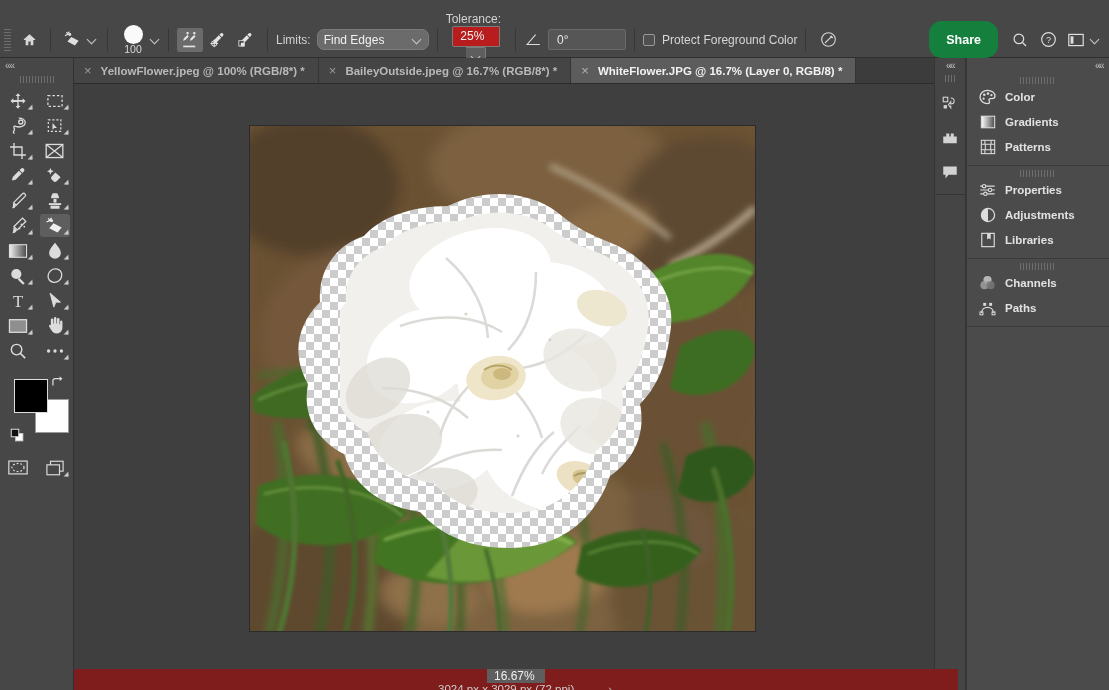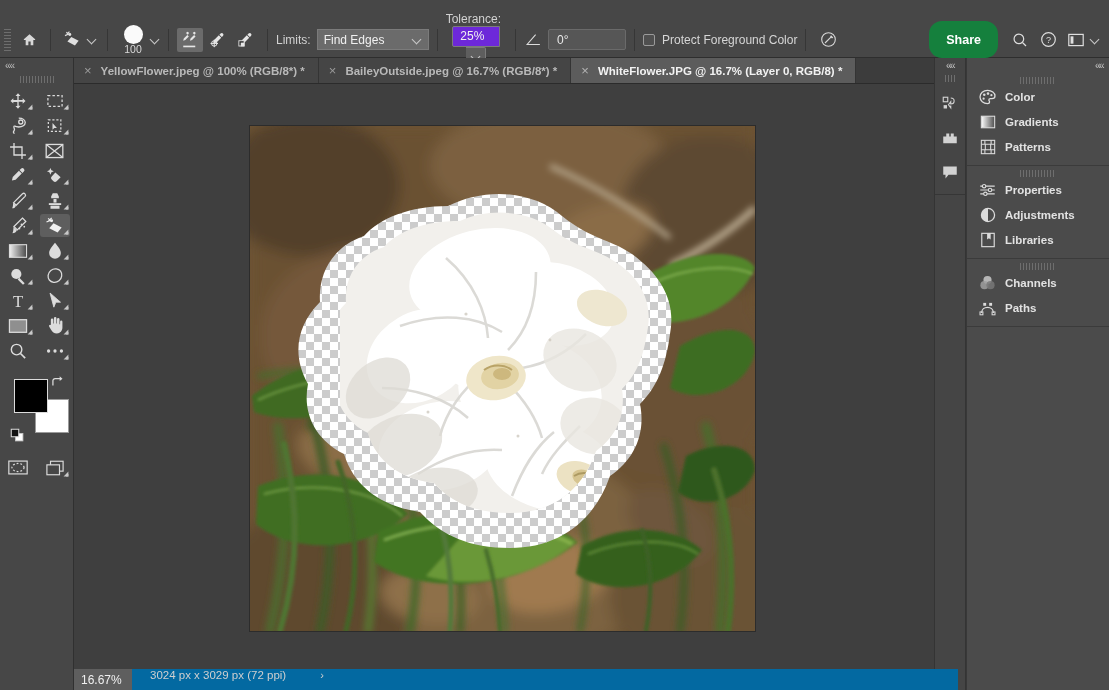--- a/index.html
+++ b/index.html
@@ -56,27 +56,27 @@
   }
   .brushpick { display:flex; flex-direction:column; align-items:center; justify-content:center; width:34px; }
   .brushdot { width:19px; height:19px; border-radius:50%; background:#fafafa; }
   .brushnum { font-size:10.5px; color:#d9d9d9; margin-top:-1px; }
   .samplebtns { display:flex; align-items:center; gap:2px; }
   .sbtn { width:26px; height:24px; display:flex; align-items:center; justify-content:center; border-radius:2px; }
   .sbtn.active { background:#6b6b6b; }
   .lbl { color:#d2d2d2; font-size:12px; margin-right:6px; white-space:nowrap; }
   .select {
     height:21px; min-width:96px; background:#6b6b6b; border:1px solid #7b7b7b;
-    border-radius:0; color:#f0f0f0; font-size:12px;
+    border-radius:7px; color:#f0f0f0; font-size:12px;
     display:flex; align-items:center; padding:0 6px; position:relative;
   }
   .select .scaret { margin-left:auto; }
   .tolerance-wrap { display:flex; align-items:center;flex-direction:column; }
   .numfield {
-    height:21px; width:48px; background:#6d28d9; border:1px solid #7b7b7b;
+    height:21px; width:48px; background:#b91c1c; border:1px solid #7b7b7b;
     border-radius:2px 0 0 2px; color:#f0f0f0; font-size:12px;
     display:flex; align-items:center; padding-left:7px;
   }
   .numstep {
     height:21px; width:20px; background:#5e5e5e; border:1px solid #7b7b7b; border-left:none;
     border-radius:0 2px 2px 0; display:flex; align-items:center; justify-content:center;
   }
   .anglefield {
     height:21px; width:78px; background:#565656; border:1px solid #6a6a6a;
     border-radius:2px; color:#e8e8e8; font-size:12px;
@@ -166,22 +166,22 @@
   
   .hscroll {
     position:absolute; left:74px; bottom:0; width:884px; height:14px; background:#3a3a3a;
     border-top:1px solid #313131;
   }
   .hthumb { position:absolute; top:3px; left:420px; width:240px; height:9px; background:#6e6e6e; border-radius:5px; }
 
   
   .statusbar {
     position:absolute; left:74px; bottom:0; width:884px; height:21px;
-    background:#0369a1; display:flex; align-items:flex-start;
-    font-size:11.5px; color:#dcdcdc; z-index:5;
+    background:#7f1d1d; display:flex; align-items:center;
+    font-size:11.5px; color:#dcdcdc; z-index:5;flex-direction:column;
   }
   .zoomfield {
     width:58px; height:21px; background:#5e5e5e;
     display:flex; align-items:center; padding-left:7px; color:#f0f0f0;
     font-size:12px;
   }
   .docsize { display:flex; align-items:center; gap:34px; padding-left:18px; color:#cfcfcf; }
   .arrowglyph { color:#cfcfcf; font-size:11px; }
 
   

